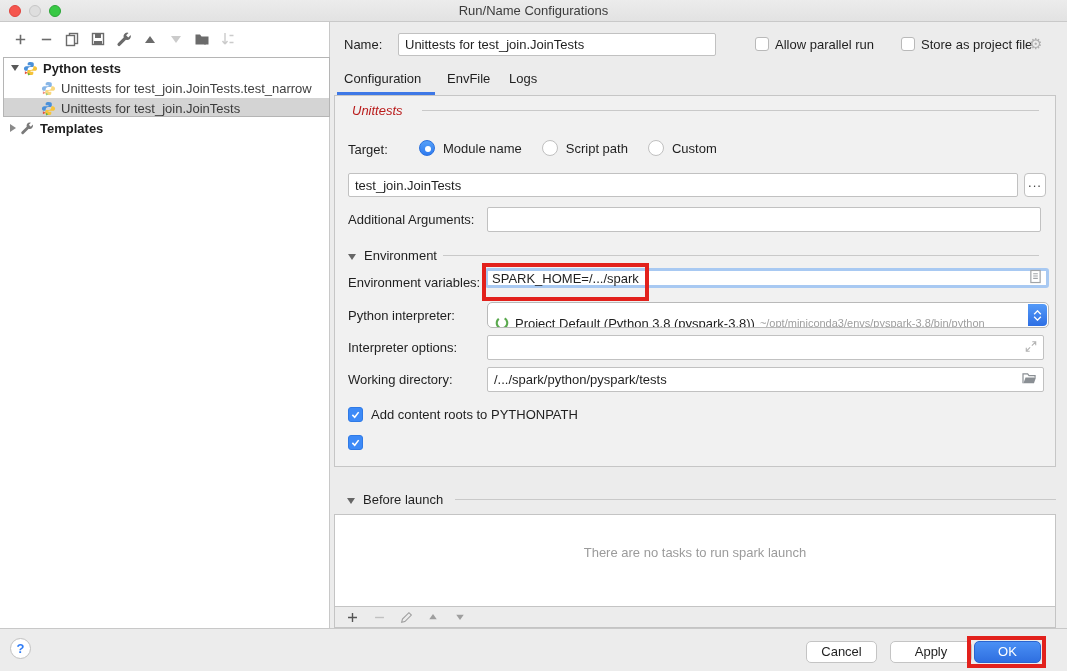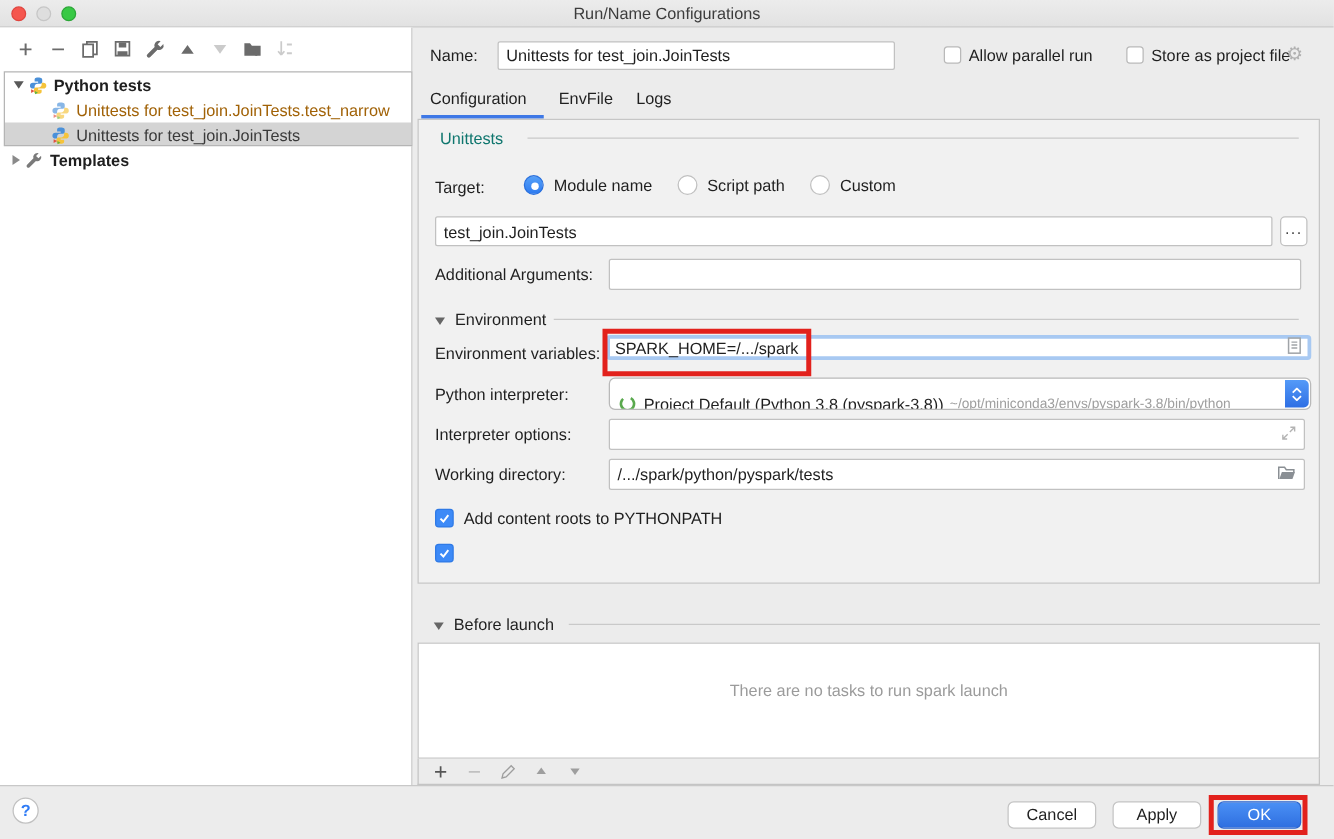--- a/index.html
+++ b/index.html
@@ -48,21 +48,21 @@
   .cb { width:14px; height:14px; border:1px solid #b9b9b9; border-radius:3px; background:#fff; flex:none; }
   .gear { color:#b0b0b0; font-size:15px; line-height:15px; }
 
   
   .tab { position:absolute; top:71px; cursor:default; }
   .tab-underline { position:absolute; left:337px; top:92px; width:98px; height:3px; background:#3e78e6; }
 
   
   .config-panel { position:absolute; left:334px; top:95px; width:722px; height:372px;
     background:#f1f1f1; border:1px solid #c6c6c6; }
-  .group-title { color:#0f766e; }
+  .group-title { color:#b91c1c;font-style:italic; }
   .hline { height:1px; background:#c9c9c9; }
   .radio { width:16px; height:16px; border-radius:50%; background:#fff; border:1px solid #c0c0c0; flex:none; position:relative; }
   .radio.on { background:linear-gradient(#55a0f8,#2e7bf0); border-color:#2a70dd; }
   .radio.on .dot { position:absolute; left:5px; top:5px; width:6px; height:6px; border-radius:50%; background:#fff; }
   .browse-btn { position:absolute; background:#fff; border:1px solid #c1c1c1; border-radius:4px;
     text-align:center; line-height:20px; color:#444; letter-spacing:1px; }
   .sect-tri { width:0; height:0; border-left:4.5px solid transparent; border-right:4.5px solid transparent; border-top:6px solid #666; }
   .env-wrap { position:absolute; border:3px solid #a8c9f2; border-radius:3px; background:#fff;
     display:flex; align-items:center; padding:0 4px; }
   .env-inner { flex:1; display:flex; align-items:center; }
@@ -167,21 +167,21 @@
       <span class="tlabel bold">Python tests</span>
     </div>
     <div class="trow child">
       <span class="ticon" style="opacity:.65">
         <svg width="15" height="15" viewBox="0 0 16 16">
             <path fill="#4a90d9" d="M8 1C5 1 5 2.3 5 3v1.5h3v1H3.5C2 5.5 1 6.5 1 8s1 2.5 2.5 2.5H5V9c0-1.4 1.1-2.5 2.5-2.5H10c.8 0 1.5-.7 1.5-1.5V3c0-1-.5-2-3.5-2z"></path>
             <path fill="#f5c33a" d="M8 15c3 0 3-1.3 3-2v-1.5H8v-1h4.5c1.5 0 2.5-1 2.5-2.5s-1-2.5-2.5-2.5H11V7c0 1.4-1.1 2.5-2.5 2.5H6c-.8 0-1.5.7-1.5 1.5v2c0 1 .5 2 3.5 2z"></path>
             <path fill="#e05140" d="M2 11l3 1.6-3 1.6z"></path>
             <path fill="#62b543" d="M5.3 12.6l2.6 1.4-2.6 1.4z"></path>
           </svg></span>
-      <span class="tlabel" style="color:#a16207">Unittests for test_join.JoinTests.test_narrow</span>
+      <span class="tlabel" style="color:#404040">Unittests for test_join.JoinTests.test_narrow</span>
     </div>
     <div class="trow child selected">
       <span class="ticon">
         <svg width="15" height="15" viewBox="0 0 16 16">
             <path fill="#4a90d9" d="M8 1C5 1 5 2.3 5 3v1.5h3v1H3.5C2 5.5 1 6.5 1 8s1 2.5 2.5 2.5H5V9c0-1.4 1.1-2.5 2.5-2.5H10c.8 0 1.5-.7 1.5-1.5V3c0-1-.5-2-3.5-2z"></path>
             <path fill="#f5c33a" d="M8 15c3 0 3-1.3 3-2v-1.5H8v-1h4.5c1.5 0 2.5-1 2.5-2.5s-1-2.5-2.5-2.5H11V7c0 1.4-1.1 2.5-2.5 2.5H6c-.8 0-1.5.7-1.5 1.5v2c0 1 .5 2 3.5 2z"></path>
             <path fill="#e05140" d="M2 11l3 1.6-3 1.6z"></path>
             <path fill="#62b543" d="M5.3 12.6l2.6 1.4-2.6 1.4z"></path>
           </svg></span>
       <span class="tlabel" style="color:#3a3a3a">Unittests for test_join.JoinTests</span>
@@ -339,15 +339,15 @@
   <span class="tbi">
     <svg width="12" height="12" viewBox="0 0 16 16">
         <path d="M8 12L3 5h10z" fill="#9e9e9e"></path>
       </svg>
     </span>
 </div>
 
 <div class="footer-line"></div>
 <div class="help-btn">?</div>
 <div class="btn" style="left:806px; width:71px;">Cancel</div>
-<div class="btn" style="left:890px; width:71px;">Apply</div>
+<div class="btn" style="left:890px; width:82px;">Apply</div>
 <div class="btn primary" style="left:974px; width:67px;">OK</div>
 <div class="red-box" style="left:967px; top:636px; width:79px; height:32px;"></div>
 
 </body></html>

